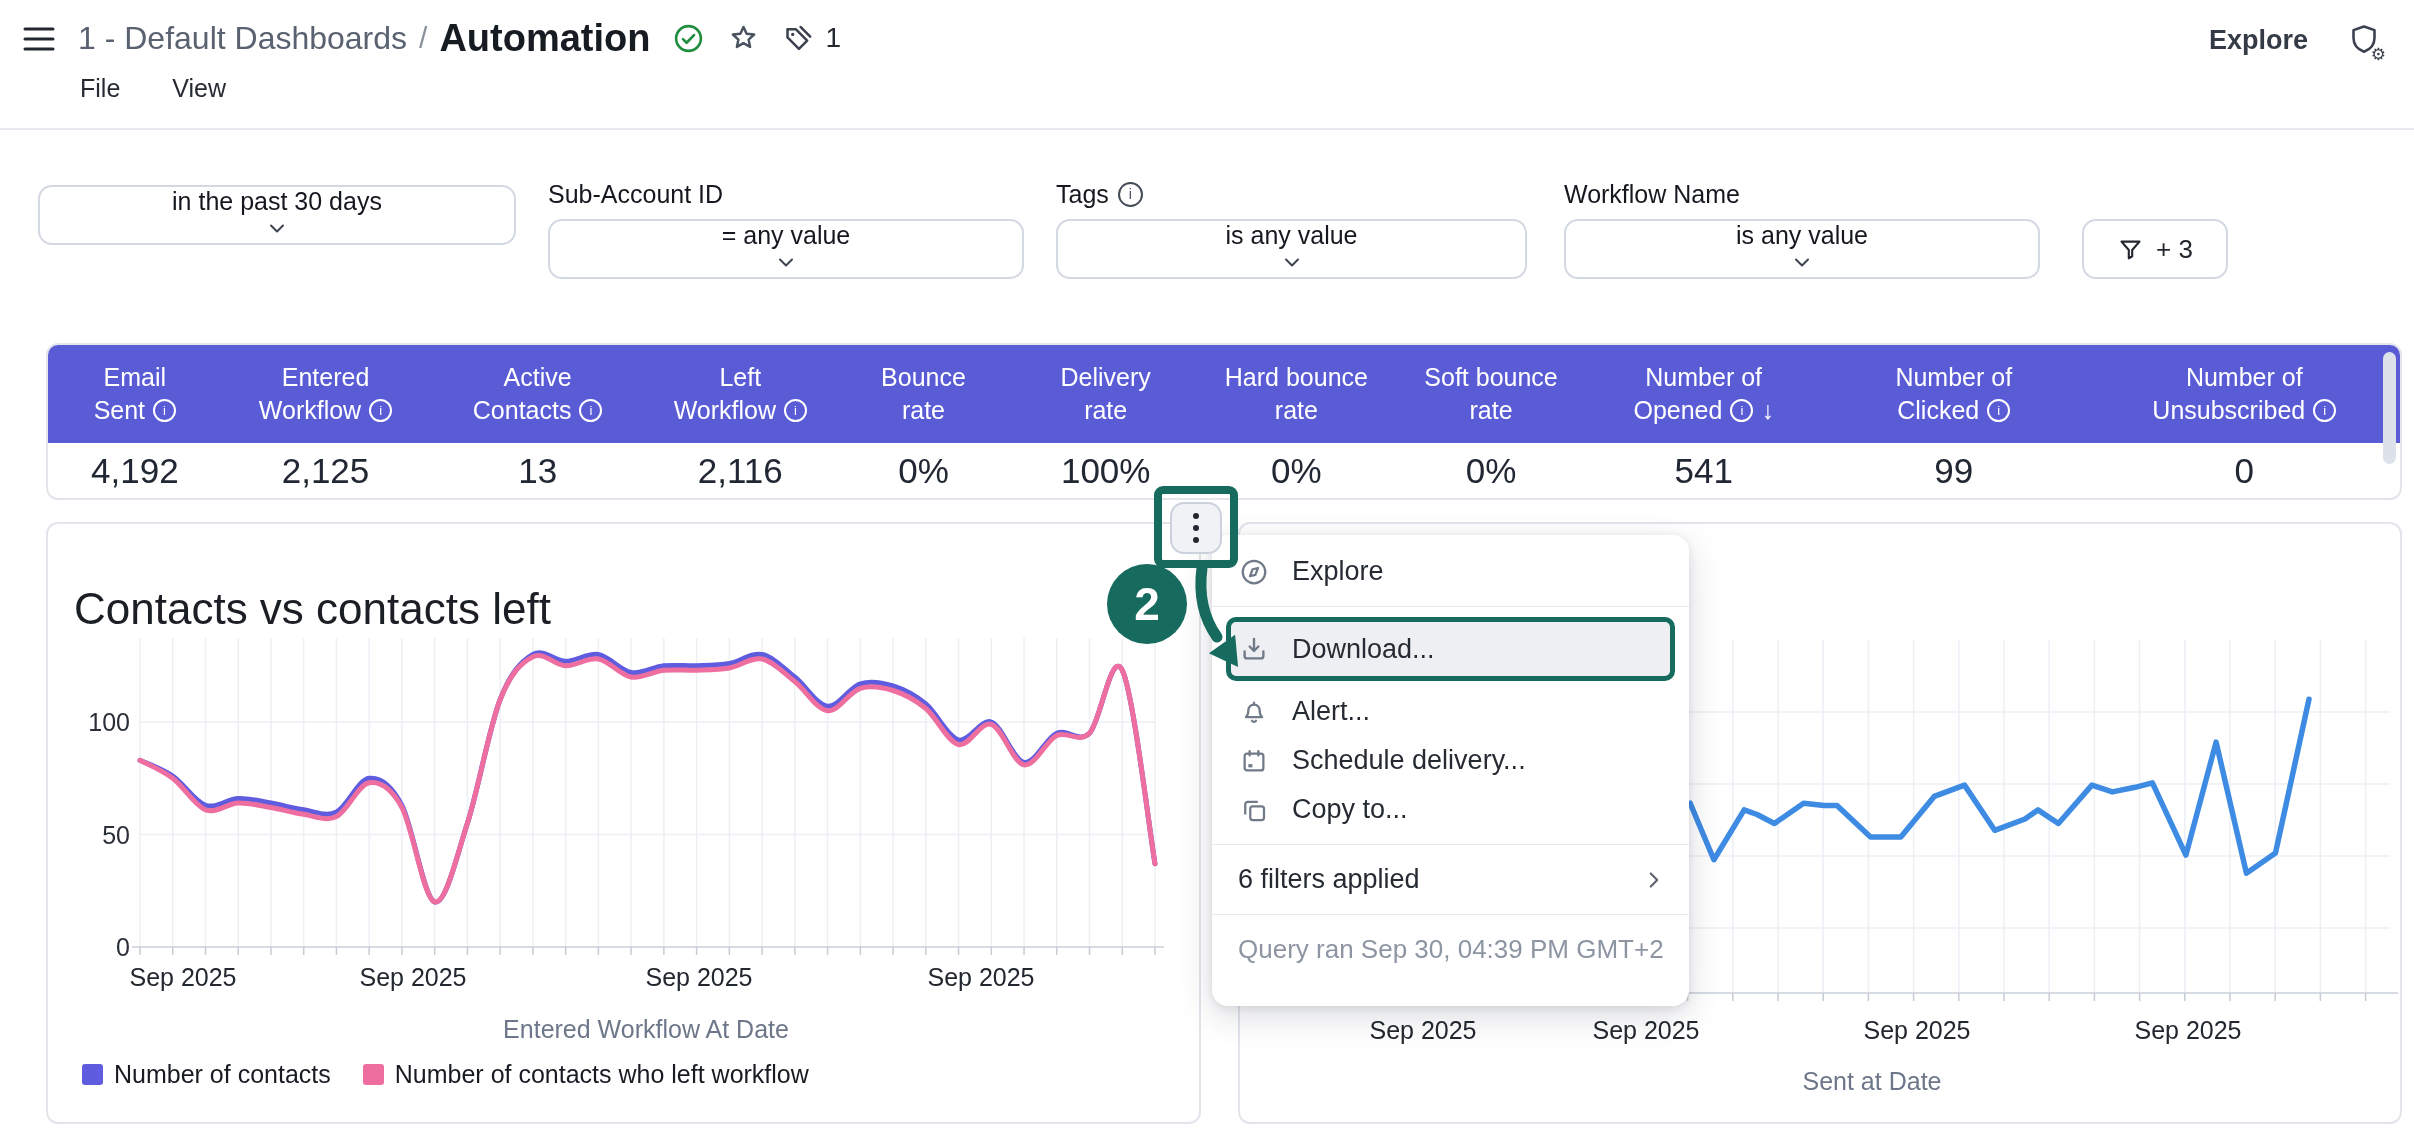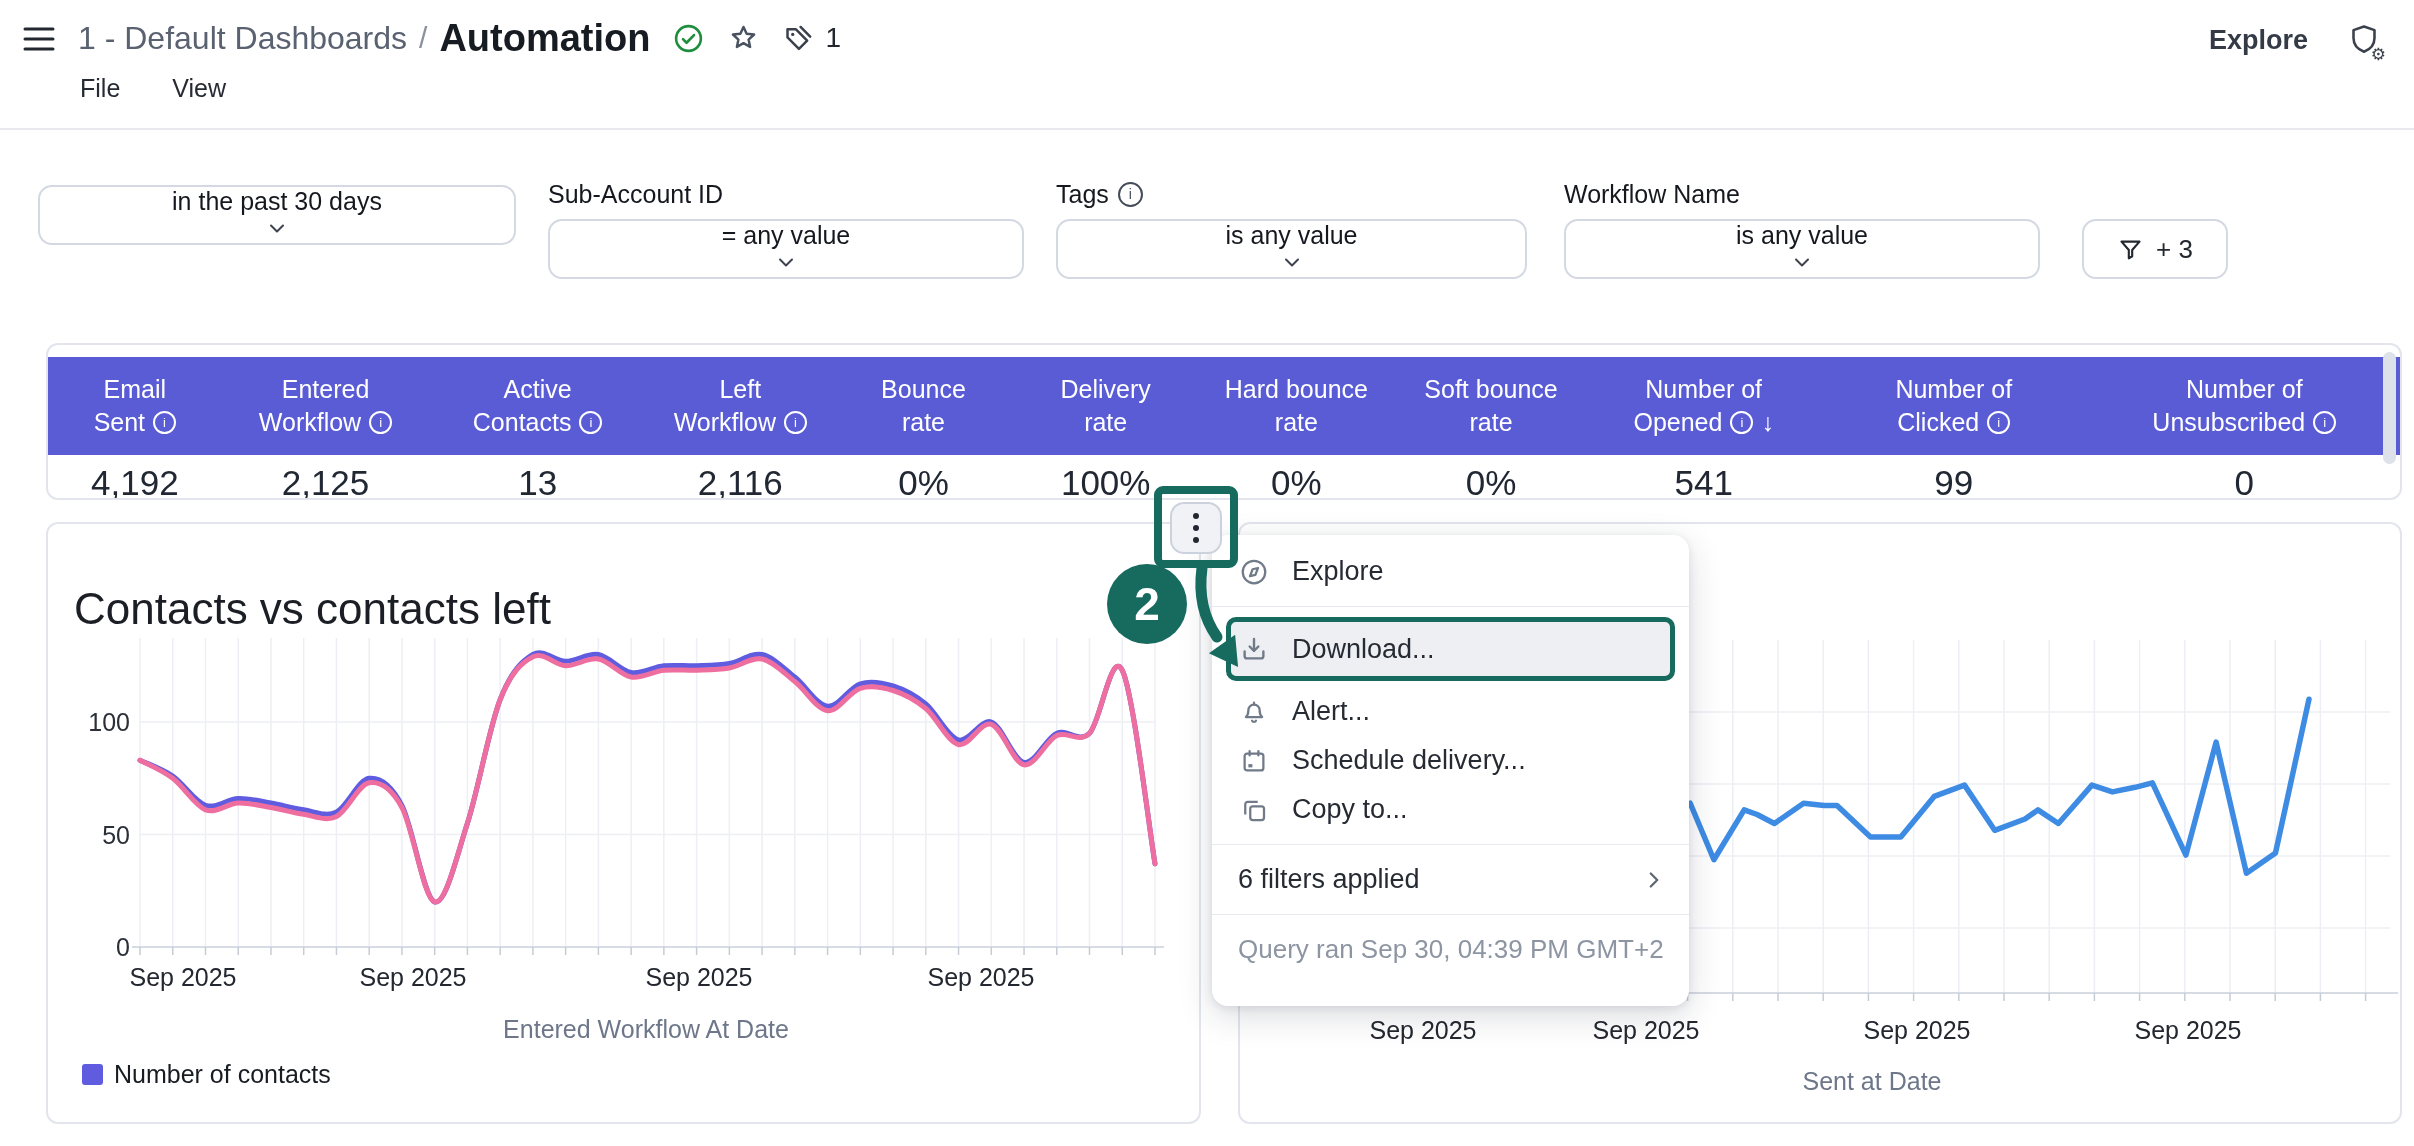--- a/index.html
+++ b/index.html
@@ -34,21 +34,21 @@
   .info-dot{display:inline-flex;width:21px;height:21px;border:2px solid #454c59;border-radius:50%;
        align-items:center;justify-content:center;font-size:14px;color:#454c59;flex:0 0 auto;}
   .info-dot.white{border-color:#fff;color:#fff;width:19px;height:19px;font-size:13px;}
   #more-filters{left:2082px;top:219px;width:146px;height:60px;border:2px solid #d3d8e2;border-radius:14px;
        display:flex;align-items:center;justify-content:center;gap:12px;font-size:26px;color:#23272f;
        background:#fff;cursor:pointer;box-sizing:border-box;}
 
   
   #kpi-card{left:46px;top:343px;width:2356px;height:157px;background:#fff;border:2px solid #e2e5ec;
        border-radius:12px;box-sizing:border-box;overflow:hidden;}
-  #kpi-header{display:flex;height:98px;background:#5a5cd6;color:#fff;margin-top:12px;}
+  #kpi-header{display:flex;height:98px;background:#5a5cd6;color:#fff;}
   .kpi-hcell{display:flex;flex-direction:column;align-items:center;justify-content:center;
        font-size:25px;line-height:33px;text-align:center;}
   .kpi-hline{display:flex;align-items:center;gap:8px;white-space:nowrap;}
   #kpi-row{display:flex;height:55px;align-items:center;}
   .kpi-vcell{font-size:35px;color:#222833;text-align:center;}
   #kpi-scroll-thumb{left:2383px;top:352px;width:13px;height:112px;border-radius:7px;background:#dde1e9;}
 
   
   .chart-card{top:522px;height:602px;background:#fff;border:2px solid #e2e5ec;border-radius:12px;box-sizing:border-box;}
   #left-card{left:46px;width:1155px;}
@@ -350,20 +350,24 @@
     <text x="935" y="464" text-anchor="middle" font-size="25" fill="#23272f">Sep 2025</text>
     <text x="600" y="516" text-anchor="middle" font-size="25" fill="#6d7789">Entered Workflow At Date</text>
     <path d="M94.0,238.3C99.5,240.9,115.8,246.5,126.7,254.0C137.7,261.5,148.6,279.5,159.5,283.3C170.4,287.0,181.3,276.9,192.2,276.5C203.1,276.1,214.1,279.1,225.0,281.0C235.9,282.9,246.8,286.3,257.7,287.8C268.6,289.3,279.5,295.3,290.5,290.0C301.4,284.8,312.3,257.4,323.2,256.3C334.1,255.1,345.0,262.6,355.9,283.3C366.8,303.9,377.8,377.0,388.7,380.0C399.6,383.0,410.5,335.0,421.4,301.3C432.3,267.5,443.2,205.6,454.2,177.5C465.1,149.4,476.0,138.9,486.9,132.5C497.8,126.1,508.7,139.3,519.6,139.3C530.6,139.3,541.5,130.6,552.4,132.5C563.3,134.4,574.2,148.6,585.1,150.5C596.0,152.4,607.0,144.9,617.9,143.8C628.8,142.6,639.7,144.1,650.6,143.8C661.5,143.4,672.4,143.4,683.4,141.5C694.3,139.6,705.2,130.3,716.1,132.5C727.0,134.8,737.9,146.4,748.8,155.0C759.8,163.6,770.7,183.1,781.6,184.3C792.5,185.4,803.4,165.1,814.3,161.8C825.2,158.4,836.2,160.6,847.1,164.0C858.0,167.4,868.9,173.0,879.8,182.0C890.7,191.0,901.6,215.0,912.5,218.0C923.5,221.0,934.4,196.3,945.3,200.0C956.2,203.8,967.1,238.6,978.0,240.5C988.9,242.4,999.9,216.1,1010.8,211.3C1021.7,206.4,1032.6,221.8,1043.5,211.3C1054.4,200.8,1065.3,126.5,1076.3,148.3C1087.2,170.0,1103.5,309.5,1109.0,341.8" fill="none" stroke="#5f5ce0" stroke-width="5" stroke-linecap="round"></path>
     <path d="M94.0,238.3C99.5,241.3,115.8,248.0,126.7,256.3C137.7,264.5,148.6,283.6,159.5,287.8C170.4,291.9,181.3,281.4,192.2,281.0C203.1,280.6,214.1,283.6,225.0,285.5C235.9,287.4,246.8,290.8,257.7,292.3C268.6,293.8,279.5,299.8,290.5,294.5C301.4,289.3,312.3,262.3,323.2,260.8C334.1,259.3,345.0,265.6,355.9,285.5C366.8,305.4,377.8,377.4,388.7,380.0C399.6,382.6,410.5,335.0,421.4,301.3C432.3,267.5,443.2,205.3,454.2,177.5C465.1,149.8,476.0,140.4,486.9,134.8C497.8,129.1,508.7,143.4,519.6,143.8C530.6,144.1,541.5,135.1,552.4,137.0C563.3,138.9,574.2,153.1,585.1,155.0C596.0,156.9,607.0,149.4,617.9,148.3C628.8,147.1,639.7,148.6,650.6,148.3C661.5,147.9,672.4,147.9,683.4,146.0C694.3,144.1,705.2,134.8,716.1,137.0C727.0,139.3,737.9,150.9,748.8,159.5C759.8,168.1,770.7,187.6,781.6,188.8C792.5,189.9,803.4,169.6,814.3,166.3C825.2,162.9,836.2,165.1,847.1,168.5C858.0,171.9,868.9,177.5,879.8,186.5C890.7,195.5,901.6,219.9,912.5,222.5C923.5,225.1,934.4,198.9,945.3,202.3C956.2,205.6,967.1,240.9,978.0,242.8C988.9,244.6,999.9,218.8,1010.8,213.5C1021.7,208.3,1032.6,222.1,1043.5,211.3C1054.4,200.4,1065.3,126.5,1076.3,148.3C1087.2,170.0,1103.5,309.5,1109.0,341.8" fill="none" stroke="#ee6e9f" stroke-width="5" stroke-linecap="round"></path>
   </svg>
 <div class="abs" id="chart1-legend">
     <div class="legend-item">
       <span class="legend-swatch" style="background: rgb(95, 92, 224);"></span>
       <span>Number of contacts</span>
     </div>
+    <div class="legend-item">
+      <span class="legend-swatch" style="background: rgb(238, 110, 159);"></span>
+      <span>Number of contacts who left workflow</span>
+    </div>
   </div>
 
 <div class="abs chart-card" id="right-card"></div>
 <svg class="abs" id="chart2-svg" style="left:1238px;top:522px;" width="1164" height="602">
     <line x1="88" y1="118" x2="88" y2="471" stroke="#edeff4" stroke-width="1.5"></line>
     <line x1="133.2" y1="118" x2="133.2" y2="471" stroke="#edeff4" stroke-width="1.5"></line>
     <line x1="178.39999999999998" y1="118" x2="178.39999999999998" y2="471" stroke="#edeff4" stroke-width="1.5"></line>
     <line x1="223.59999999999997" y1="118" x2="223.59999999999997" y2="471" stroke="#edeff4" stroke-width="1.5"></line>
     <line x1="268.79999999999995" y1="118" x2="268.79999999999995" y2="471" stroke="#edeff4" stroke-width="1.5"></line>
     <line x1="313.99999999999994" y1="118" x2="313.99999999999994" y2="471" stroke="#edeff4" stroke-width="1.5"></line>

